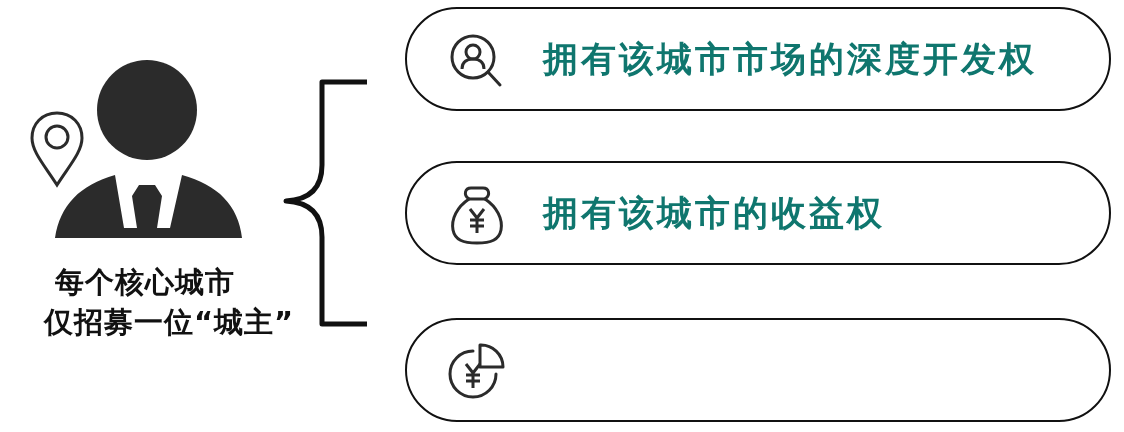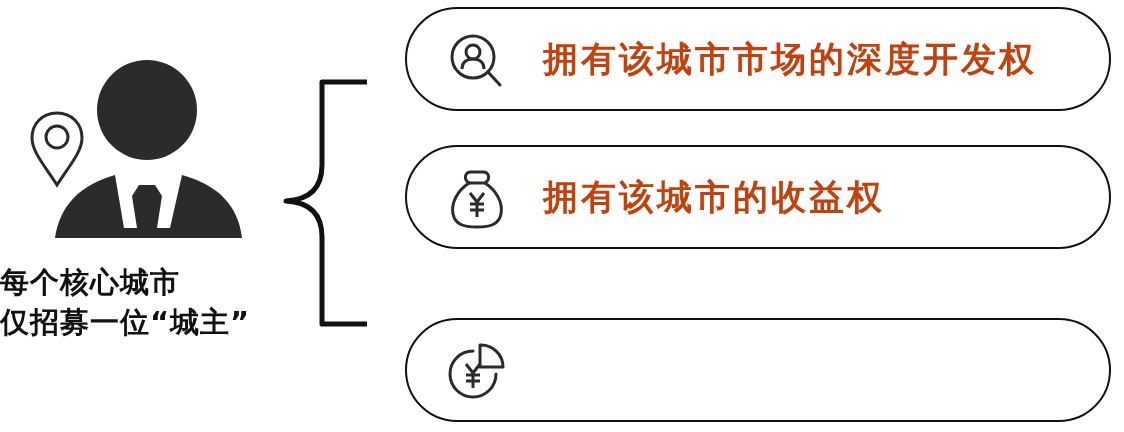--- a/index.html
+++ b/index.html
@@ -1,62 +1,62 @@
 <!DOCTYPE html>
 <html><head>
 <meta charset="utf-8">
 <style>
   html, body { margin: 0; padding: 0; background: #ffffff; }
   body { width: 1124px; height: 432px; position: relative; overflow: hidden;
          font-family: "DejaVu Sans", "Liberation Sans", sans-serif; color: #111; }
   .abs { position: absolute; }
   .person-svg { left: 0; top: 0; }
-  .left-caption { left: 0; width: 290px; font-weight: bold;
+  .left-caption { left: 0; width: 290px; text-align: center; font-weight: bold;
                   font-size: 29px; line-height: 40px; letter-spacing: 1px; color: #111; }
   .bracket-svg { left: 270px; top: 60px; }
   .pill { position: absolute; left: 405px; width: 706px; height: 104px;
           border: 2px solid #111; border-radius: 54px; box-sizing: border-box;
           background: #fff; }
   .pill .icon { position: absolute; left: 40px; top: 22px; width: 60px; height: 60px; }
   .pill .label { position: absolute; left: 136px; top: 0; height: 100px; line-height: 100px;
-                 font-size: 35px; font-weight: bold; letter-spacing: 3px; color: #c2410c;
+                 font-size: 35px; font-weight: bold; letter-spacing: 3px; color: #0f766e;
                  white-space: nowrap; }
 </style>
 </head>
 <body>
 
 <svg class="abs person-svg" width="280" height="250" viewBox="0 0 280 250">
   <g>
     <path d="M57 113 C42 113 32 124 32 138 C32 152 45 166 57 185 C69 166 82 152 82 138 C82 124 72 113 57 113 Z" fill="none" stroke="#2b2b2b" stroke-width="3"></path>
     <circle cx="57" cy="137" r="11" fill="none" stroke="#2b2b2b" stroke-width="3"></circle>
   </g>
   <g>
     <circle cx="147" cy="110" r="50" fill="#2b2b2b"></circle>
     <path d="M115 175 C80 185 60 205 55 238 L242 238 C238 205 218 185 182 175 L170 228 L157 228 L162 196 L155 185 L139 185 L132 196 L137 228 L124 228 Z" fill="#2b2b2b"></path>
   </g>
 </svg>
 
 <div class="abs left-caption" style="top:262px;">每个核心城市</div>
-<div class="abs left-caption" style="top:302px;">仅招募一位“城主”</div>
+<div class="abs left-caption" style="top:302px;padding-left:24px;">仅招募一位“城主”</div>
 
 <svg class="abs bracket-svg" width="110" height="280" viewBox="0 0 110 280">
   <path d="M97 22 L52 22 L52 105 Q52 139 16 141 Q52 143 52 177 L52 264 L97 264" fill="none" stroke="#111" stroke-width="5" stroke-linejoin="round"></path>
 </svg>
 
 <div class="pill" style="top:7px;">
   <svg class="icon" viewBox="0 0 60 60">
     <circle cx="26" cy="26" r="21" fill="none" stroke="#2b2b2b" stroke-width="3"></circle>
     <line x1="41" y1="41" x2="53" y2="54" stroke="#2b2b2b" stroke-width="3" stroke-linecap="round"></line>
     <circle cx="26" cy="21" r="7" fill="none" stroke="#2b2b2b" stroke-width="3"></circle>
     <path d="M15 38 C15 30 21 28 26 28 C31 28 37 30 37 38" fill="none" stroke="#2b2b2b" stroke-width="3"></path>
   </svg>
   <div class="label">拥有该城市市场的深度开发权</div>
 </div>
 
-<div class="pill" style="top:145px;">
+<div class="pill" style="top:161px;">
   <svg class="icon" viewBox="0 0 60 60">
     <path d="M22 14 C16 10 18 3 24 3 L36 3 C42 3 44 10 38 14 C50 22 56 34 54 45 C52 55 44 58 30 58 C16 58 8 55 6 45 C4 34 10 22 22 14 Z" fill="none" stroke="#2b2b2b" stroke-width="3" stroke-linejoin="round"></path>
     <line x1="22" y1="14" x2="38" y2="14" stroke="#2b2b2b" stroke-width="3"></line>
     <path d="M23 24 L30 33 L37 24 M30 33 L30 48 M23 35 L37 35 M23 41 L37 41" fill="none" stroke="#2b2b2b" stroke-width="3"></path>
   </svg>
   <div class="label">拥有该城市的收益权</div>
 </div>
 
 <div class="pill" style="top:318px;">
   <svg class="icon" viewBox="0 0 60 60">

